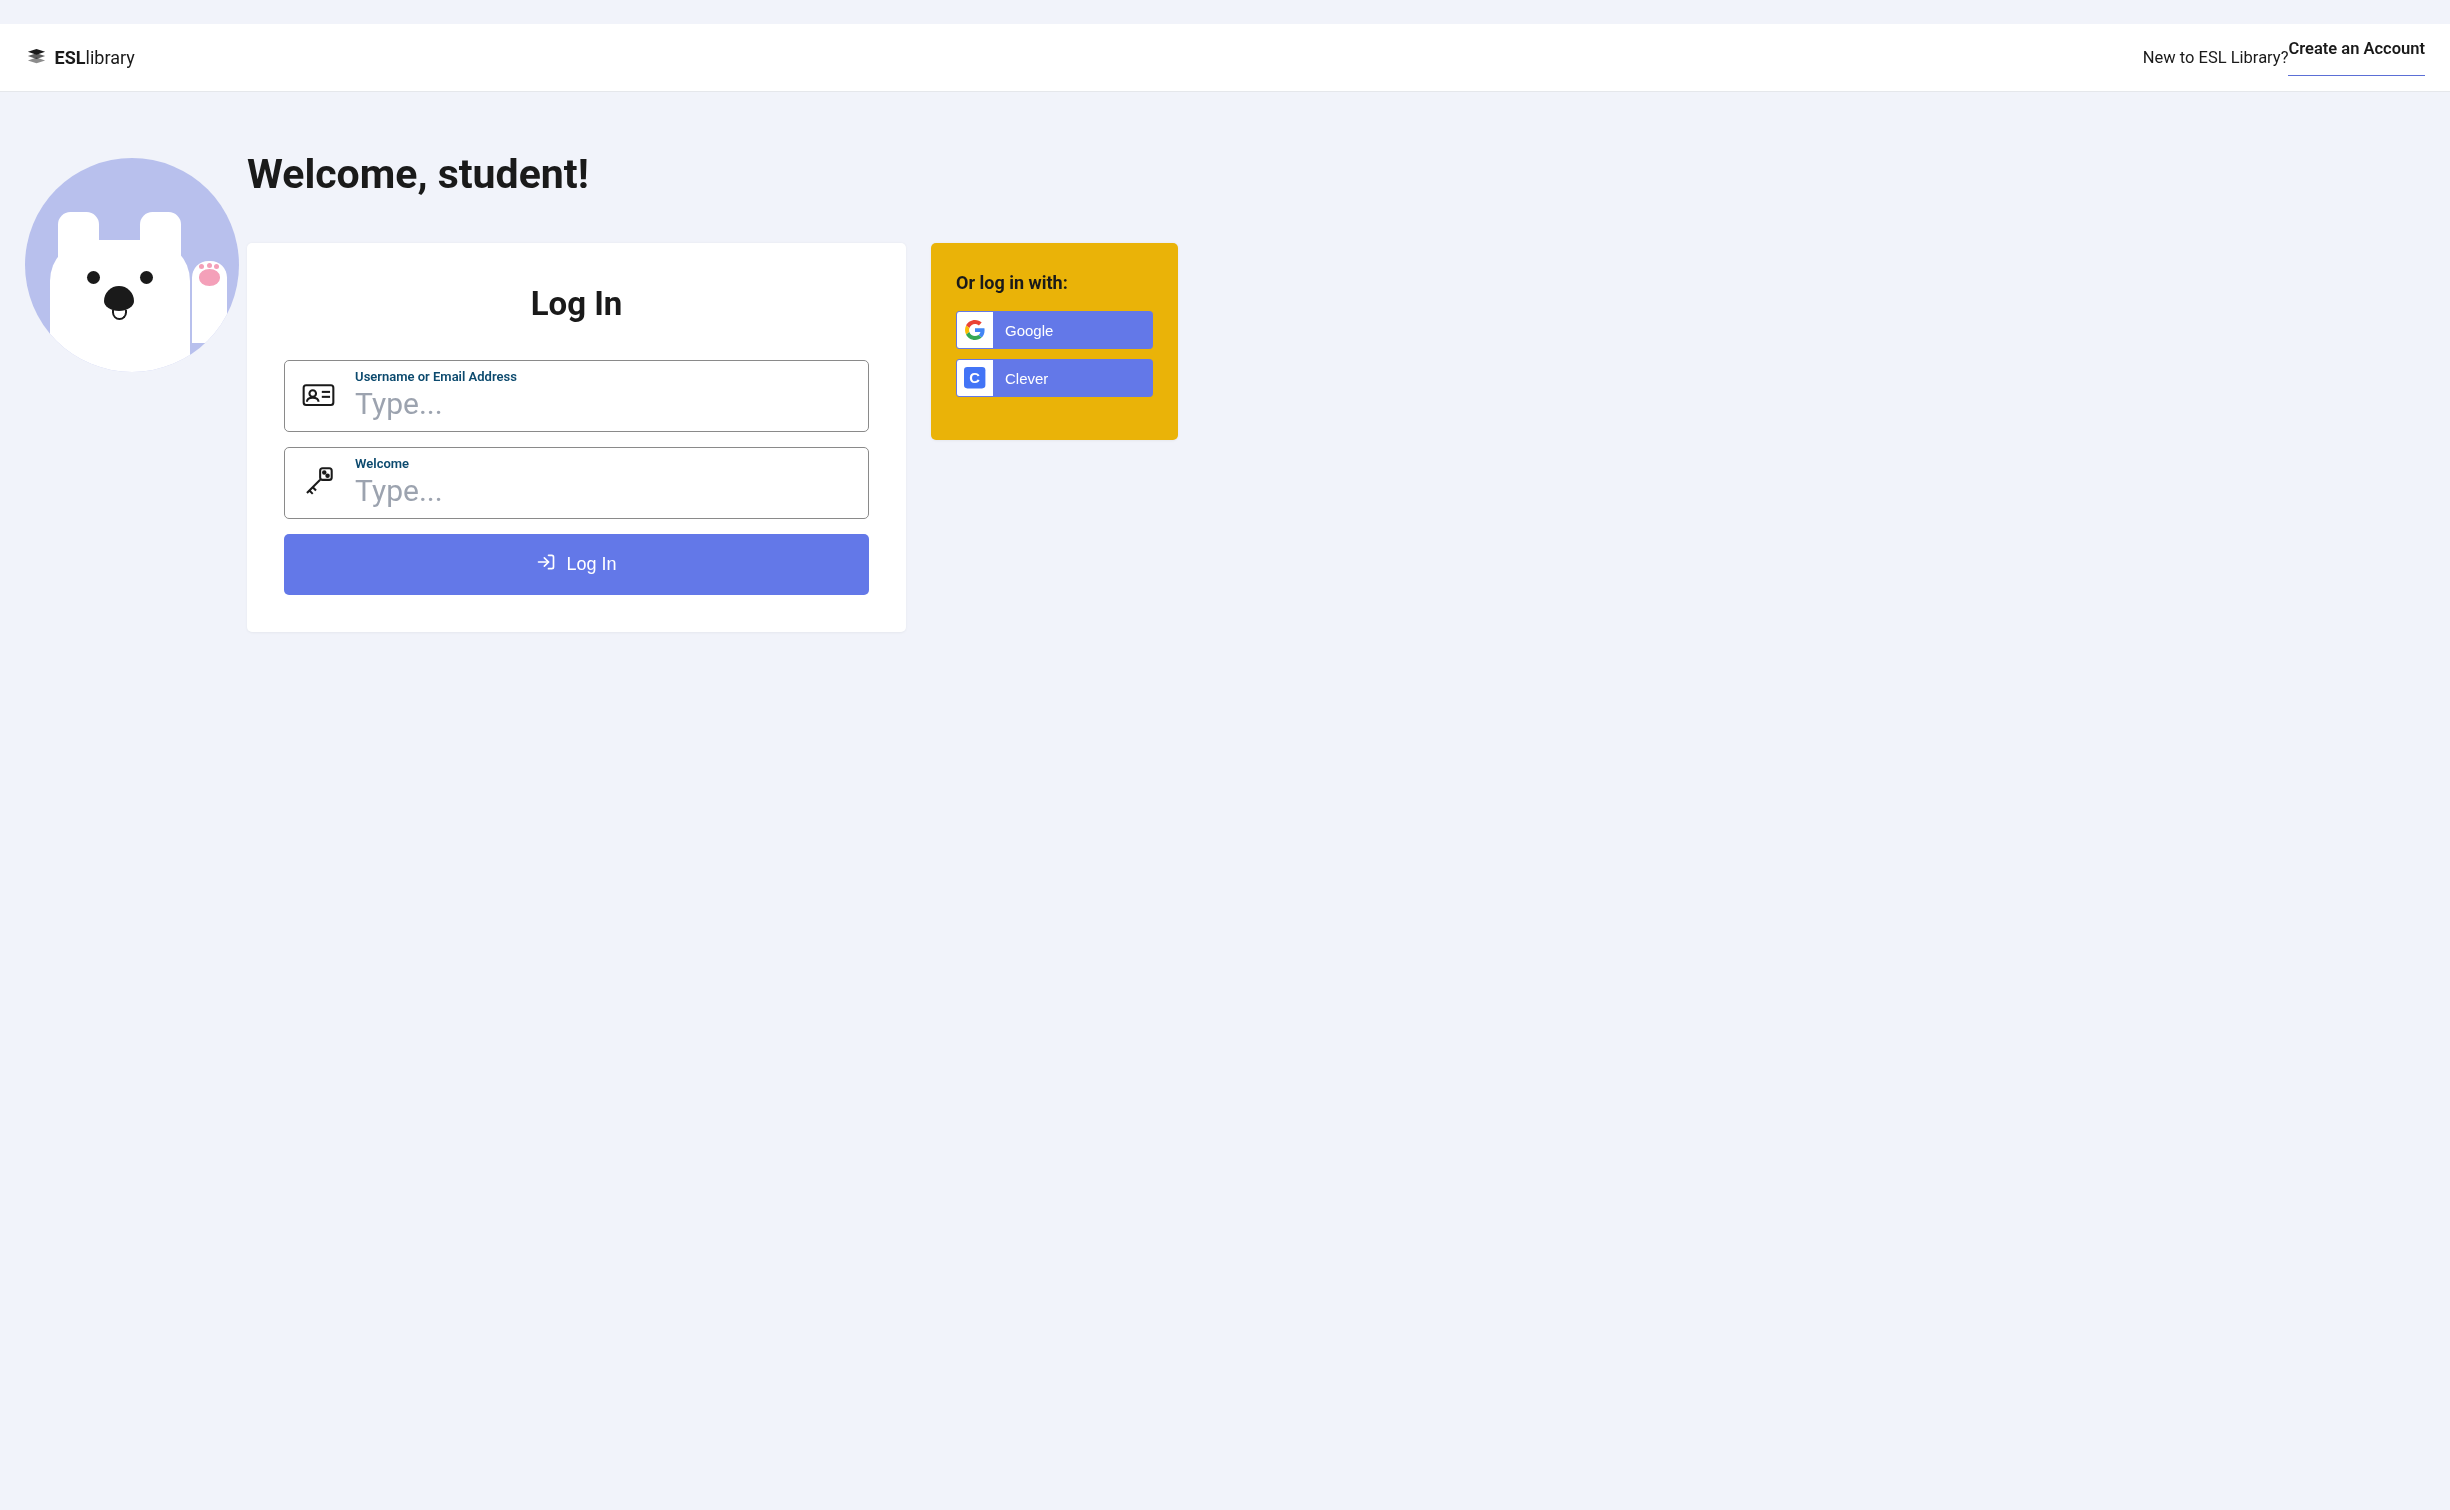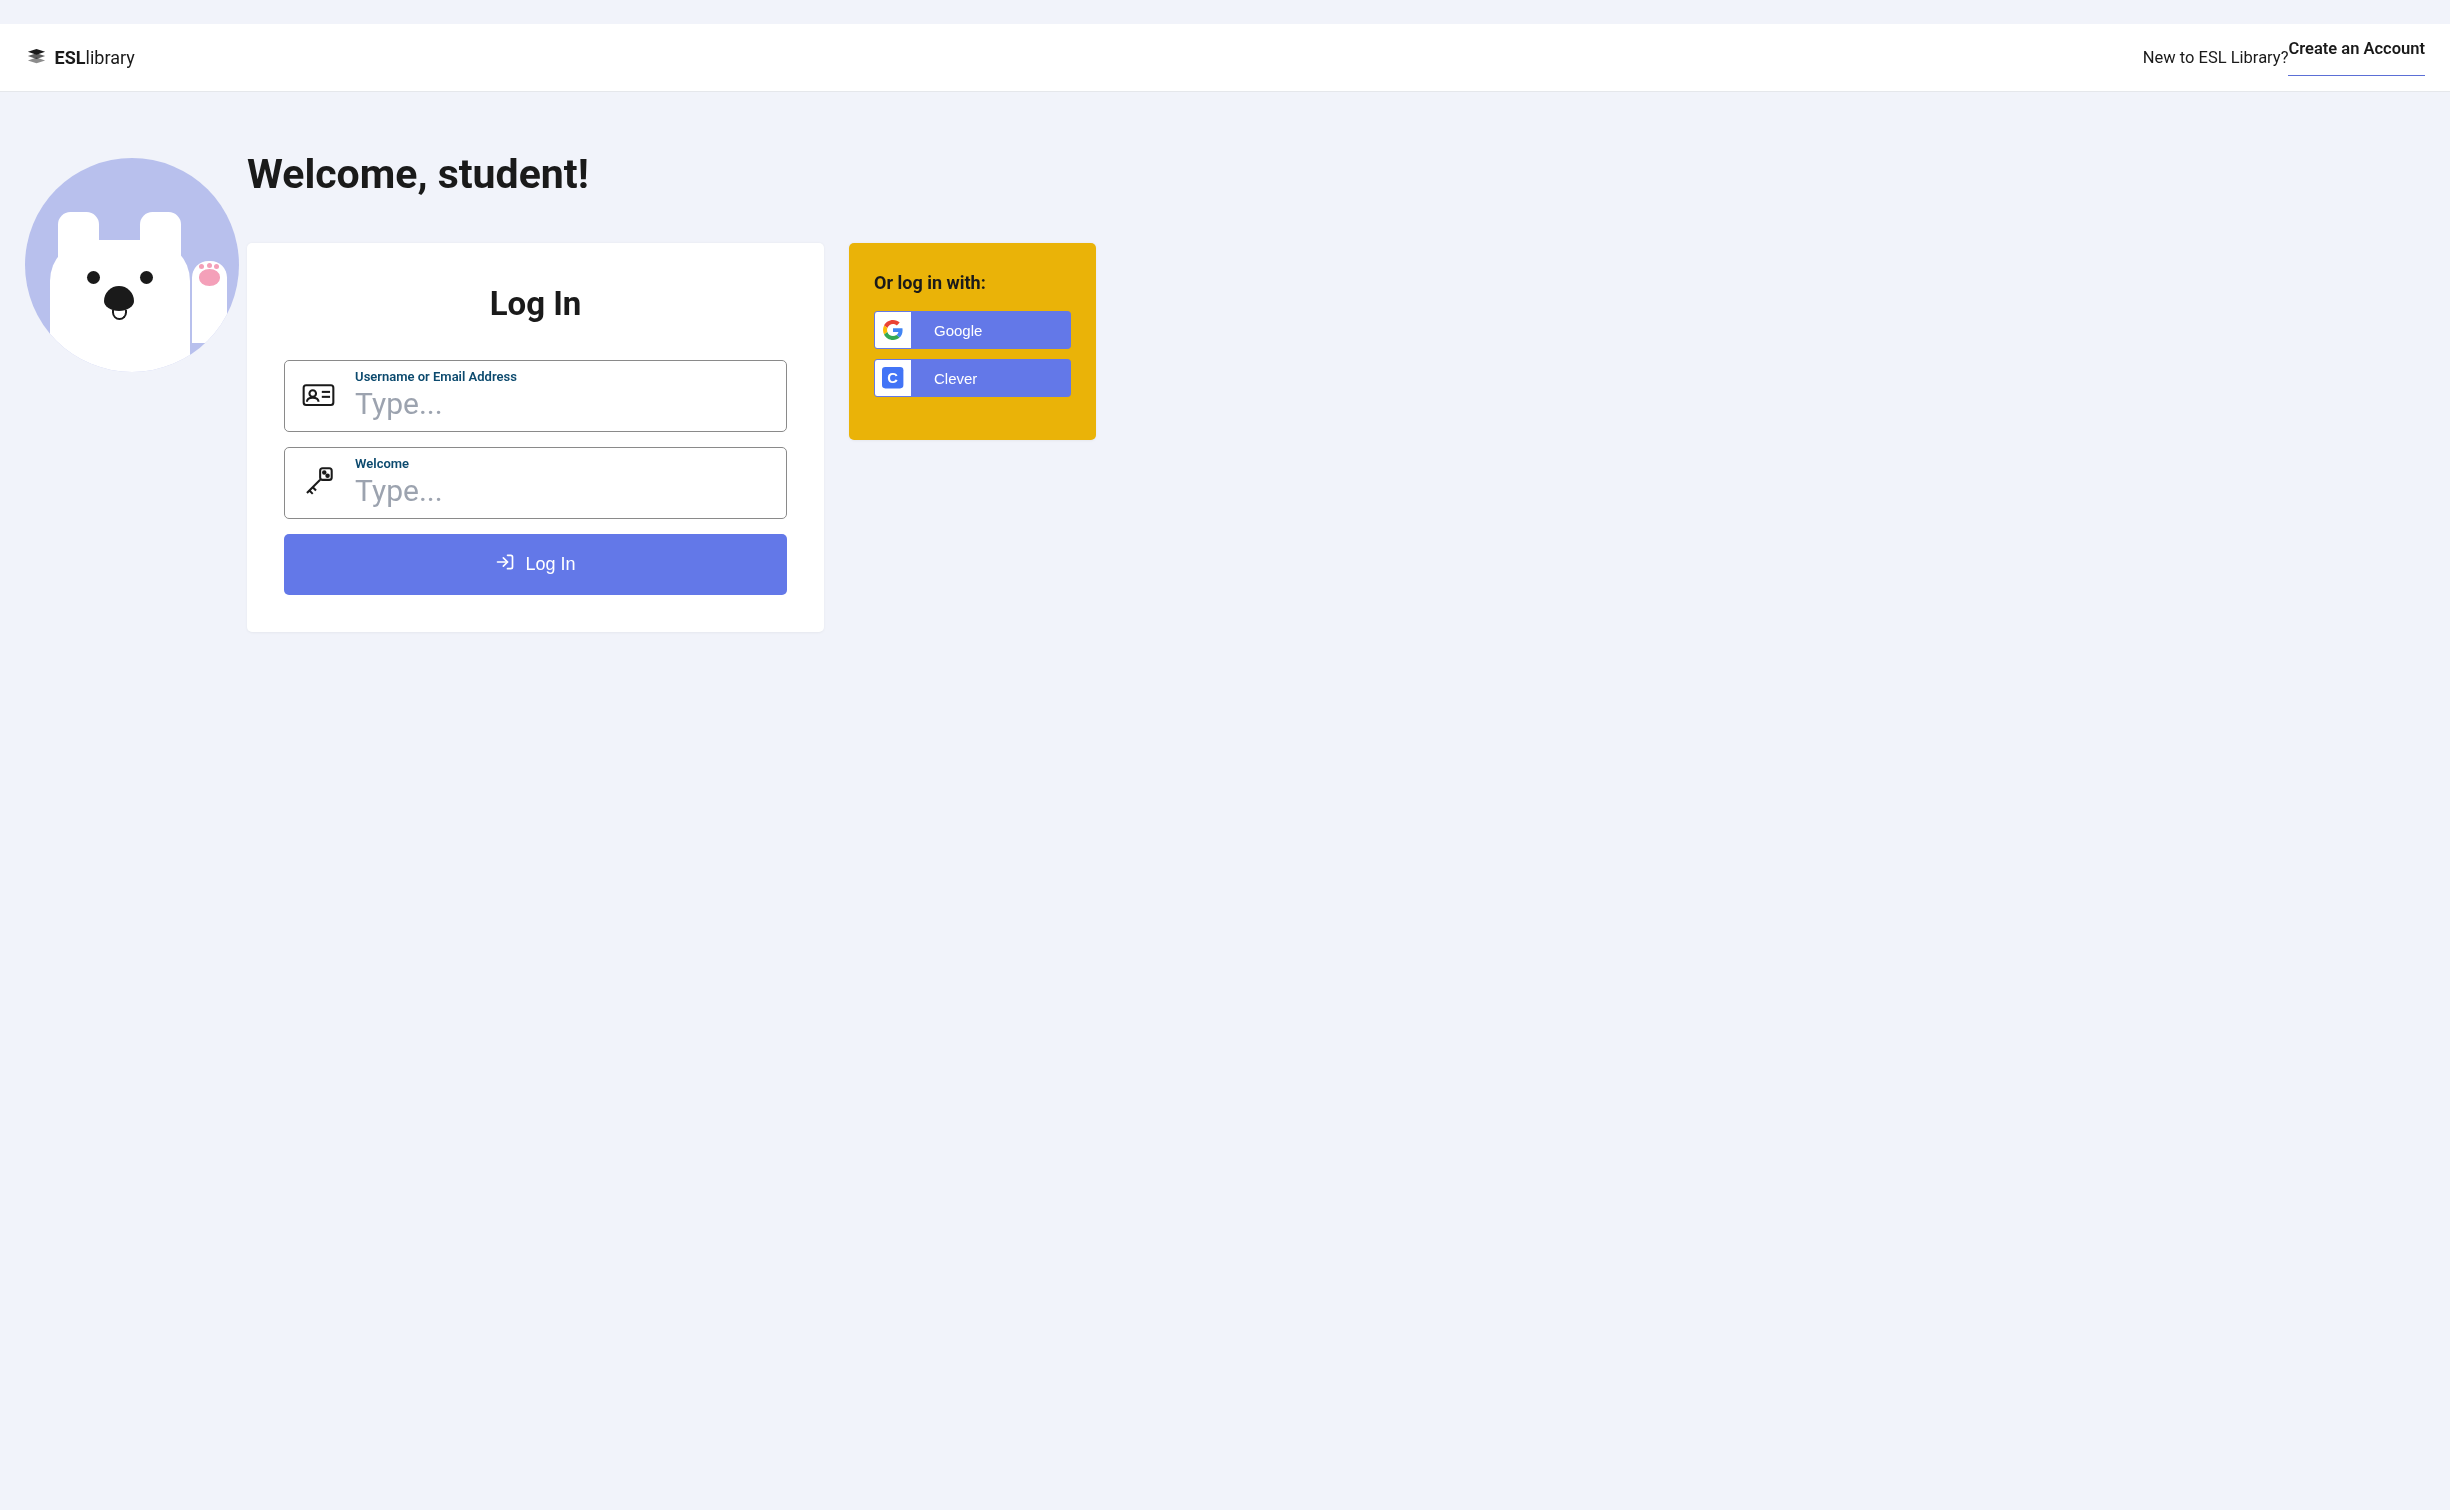--- a/index.html
+++ b/index.html
@@ -219,21 +219,21 @@
     .cards-row {
       display: flex;
       gap: 25px;
       align-items: flex-start;
     }
     
     .login-card {
       background: white;
       border-radius: 5px;
       padding: 41px 37px 37px 37px;
-      width: 577px;
+      width: 659px;
       box-shadow: 0 0.8px 2.5px rgba(0,0,0,0.05);
     }
     
     .login-title {
       font-size: 33px;
       font-weight: 700;
       color: #1a1a1a;
       text-align: center;
       margin-bottom: 37px;
     }
@@ -337,21 +337,21 @@
       flex-shrink: 0;
     }
     
     .oauth-label {
       flex: 1;
       color: white;
       font-size: 15px;
       font-weight: 500;
       display: flex;
       align-items: center;
-      padding-left: 23px;
+      padding-left: 12px;
     }
   </style>
 </head>
 <body>
 
 <header class="header">
   <div class="logo">
     <span class="logo-icon">
       <svg viewBox="0 0 32 32" fill="none">
         <path d="M4 8 L16 4 L28 8 L16 12 Z" fill="#1a1a1a"></path>

